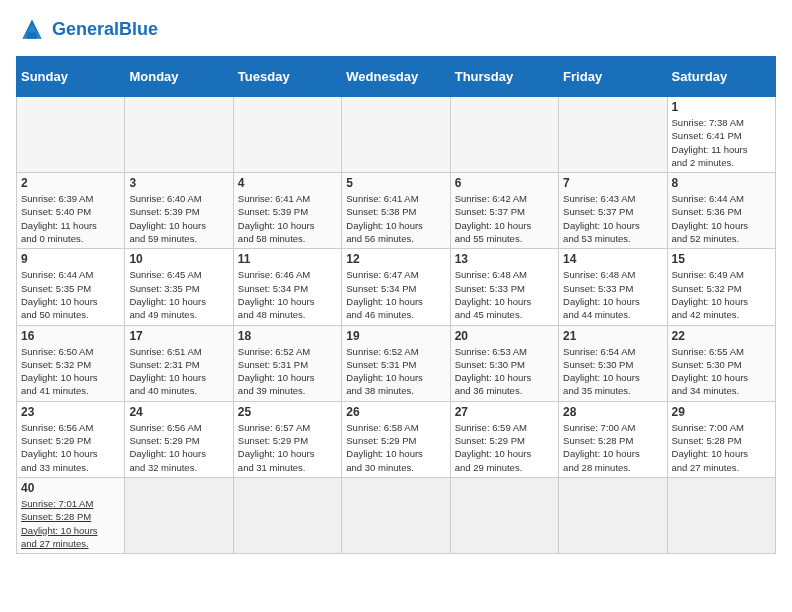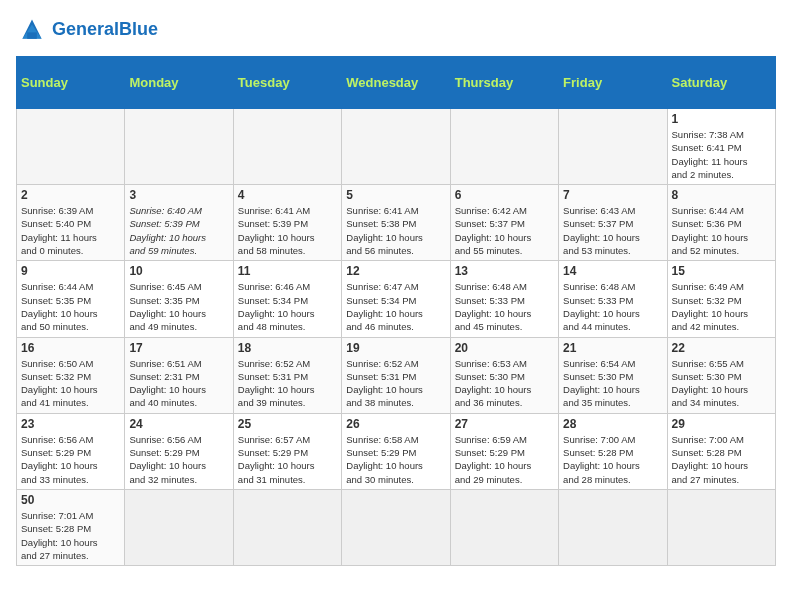--- a/index.html
+++ b/index.html
@@ -47,24 +47,24 @@
       font-size: 14px;
       color: #555;
     }
     .calendar {
       width: 100%;
       border-collapse: collapse;
       border: 1px solid #ccc;
     }
     .calendar th {
       background-color: #1a6fbb;
-      color: #bef264;
+      color: #ffffff;
       font-size: 13px;
       font-weight: bold;
-      padding: 18px 4px;
+      padding: 12px 4px;
       text-align: left;
       border: 1px solid #1a6fbb;
     }
     .calendar td {
       vertical-align: top;
       border: 1px solid #ccc;
       padding: 3px 4px;
       width: calc(100% / 7);
       min-height: 80px;
       font-size: 10px;
@@ -139,21 +139,21 @@
       <tr>
         <td>
           <span class="day-number">2</span>
           <div class="day-info" style="white-space: pre-line;">Sunrise: 6:39 AM
 Sunset: 5:40 PM
 Daylight: 11 hours
 and 0 minutes.</div>
         </td>
         <td>
           <span class="day-number">3</span>
-          <div class="day-info" style="white-space: pre-line; font-style: italic;">Sunrise: 6:40 AM
+          <div class="day-info" style="white-space: pre-line;">Sunrise: 6:40 AM
 Sunset: 5:39 PM
 Daylight: 10 hours
 and 59 minutes.</div>
         </td>
         <td>
           <span class="day-number">4</span>
           <div class="day-info" style="white-space: pre-line;">Sunrise: 6:41 AM
 Sunset: 5:39 PM
 Daylight: 10 hours
 and 58 minutes.</div>
@@ -335,22 +335,22 @@
         <td>
           <span class="day-number">29</span>
           <div class="day-info" style="white-space: pre-line;">Sunrise: 7:00 AM
 Sunset: 5:28 PM
 Daylight: 10 hours
 and 27 minutes.</div>
         </td>
       </tr>
       <tr>
         <td>
-          <span class="day-number">50</span>
-          <div class="day-info" style="white-space: pre-line;">Sunrise: 7:01 AM
+          <span class="day-number">40</span>
+          <div class="day-info" style="white-space: pre-line; text-decoration: underline;">Sunrise: 7:01 AM
 Sunset: 5:28 PM
 Daylight: 10 hours
 and 27 minutes.</div>
         </td>
         <td class="empty"></td>
         <td class="empty"></td>
         <td class="empty"></td>
         <td class="empty"></td>
         <td class="empty"></td>
         <td class="empty"></td>

